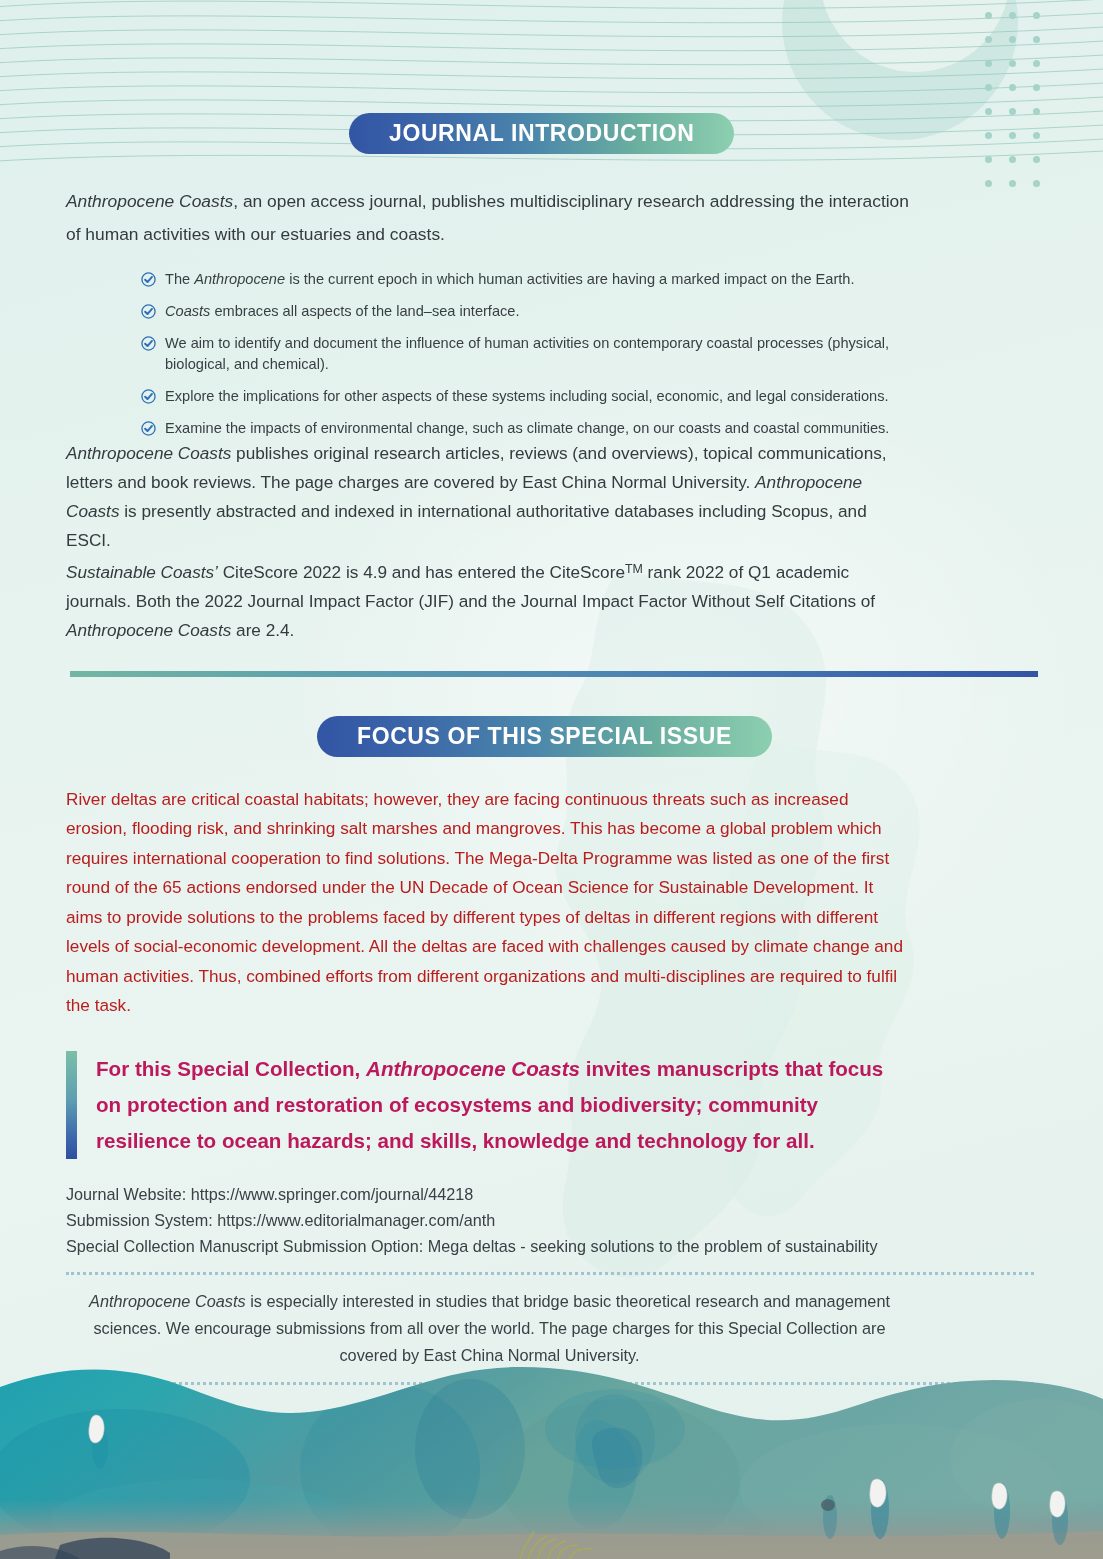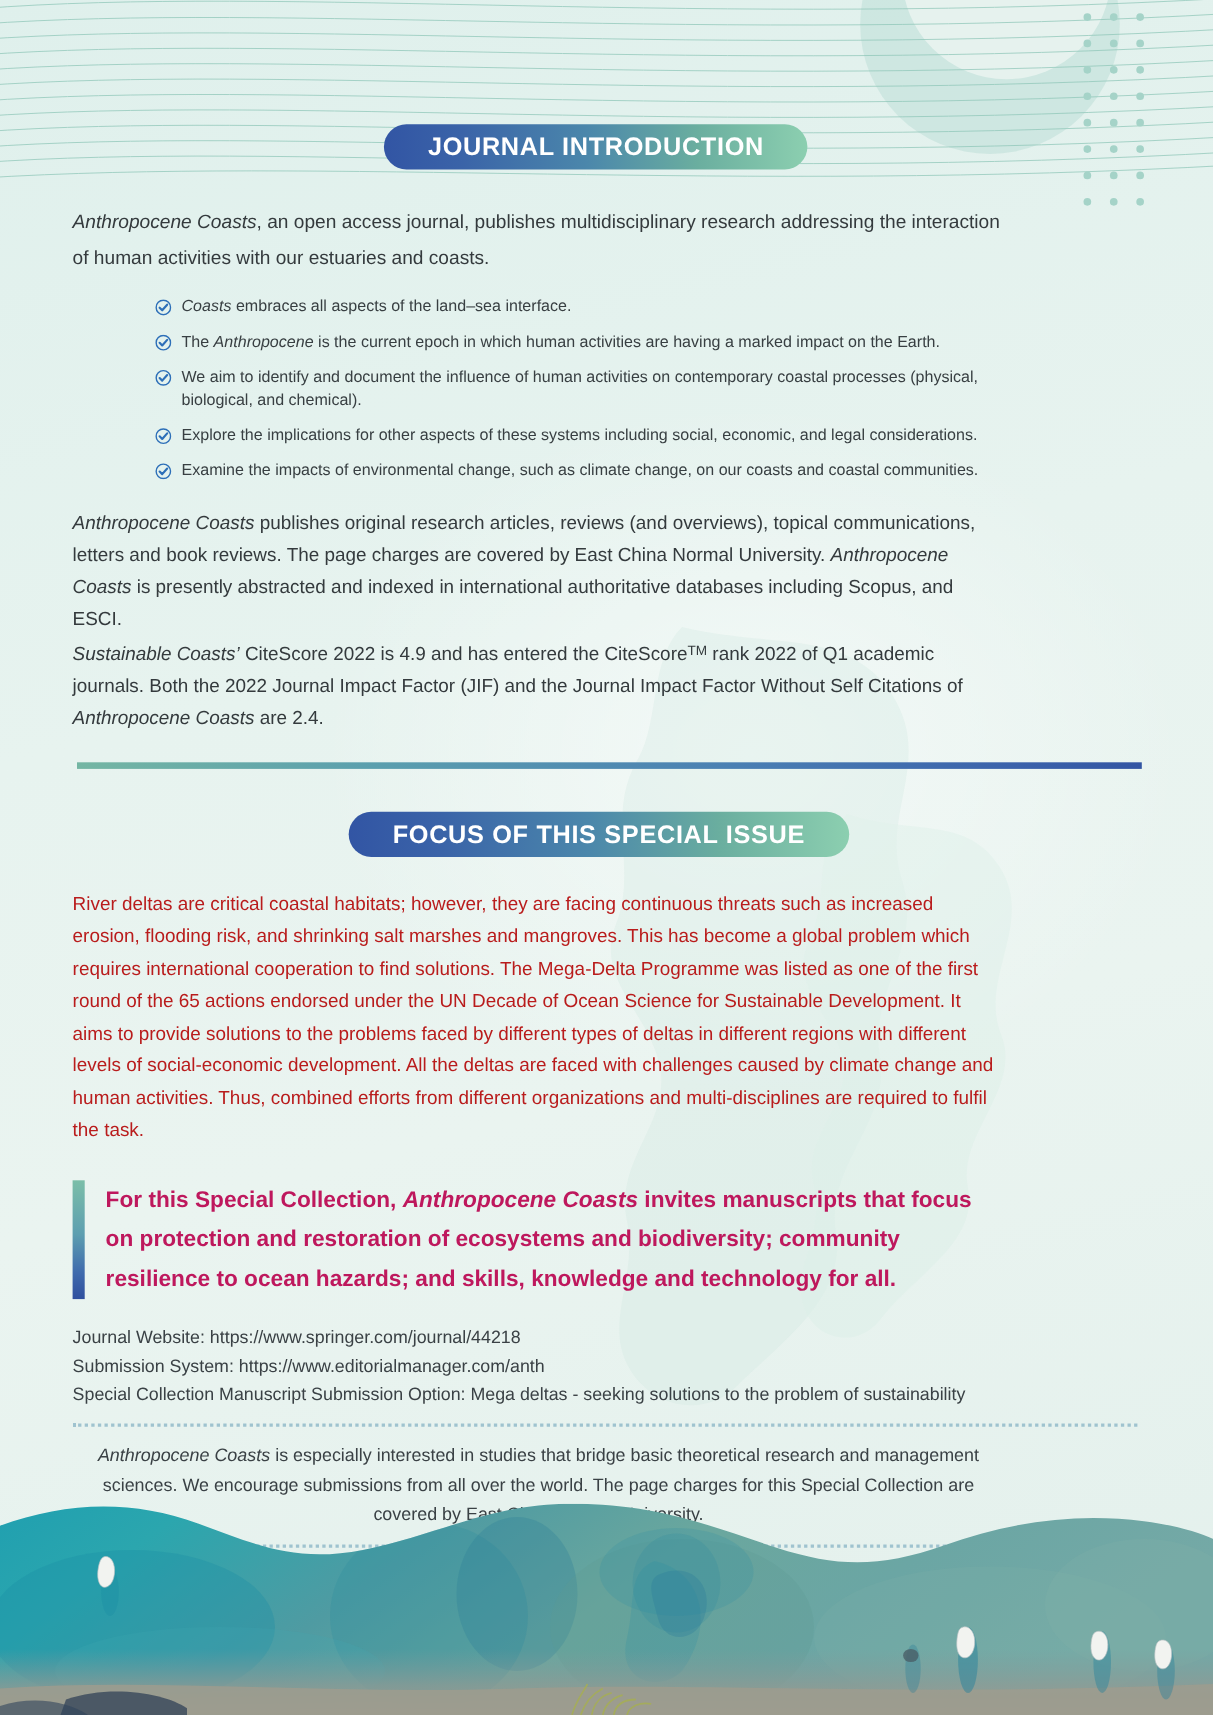--- a/index.html
+++ b/index.html
@@ -105,21 +105,20 @@
   .check-item:last-child { margin-bottom: 0; }
   .check-icon {
     flex: 0 0 auto;
     width: 15px; height: 15px;
     margin-right: 9px;
     margin-top: 3px;
   }
   .check-text { flex: 1 1 auto; }
 
   .body-para {
-    margin-top: 22px;
     font-size: 17.2px;
     line-height: 29px;
     color: #343a3d;
   }
   .body-para.tight { margin-top: 0px; }
 
   .divider-gradient {
     margin-top: 26px;
     margin-left: 4px;
     height: 6px;
@@ -267,31 +266,31 @@
 
   <ul class="check-list" style="list-style:none;">
 
     <li class="check-item">
       <span class="check-icon">
         <svg viewBox="0 0 16 16" width="15" height="15">
           <circle cx="8" cy="8" r="7" fill="none" stroke="#2d6fb8" stroke-width="1.4"></circle>
           <path d="M4.4 8.2 L6.9 10.7 L11.7 5.3" fill="none" stroke="#2d6fb8" stroke-width="2.1" stroke-linecap="round" stroke-linejoin="round"></path>
         </svg>
       </span>
-      <span class="check-text"><span></span><em>Coasts</em><span> embraces all aspects of the land–sea interface.</span></span>
+      <span class="check-text"><span>The </span><em>Anthropocene</em><span> is the current epoch in which human activities are having a marked impact on the Earth.</span></span>
     </li>
 
     <li class="check-item">
       <span class="check-icon">
         <svg viewBox="0 0 16 16" width="15" height="15">
           <circle cx="8" cy="8" r="7" fill="none" stroke="#2d6fb8" stroke-width="1.4"></circle>
           <path d="M4.4 8.2 L6.9 10.7 L11.7 5.3" fill="none" stroke="#2d6fb8" stroke-width="2.1" stroke-linecap="round" stroke-linejoin="round"></path>
         </svg>
       </span>
-      <span class="check-text"><span>The </span><em>Anthropocene</em><span> is the current epoch in which human activities are having a marked impact on the Earth.</span></span>
+      <span class="check-text"><span></span><em>Coasts</em><span> embraces all aspects of the land–sea interface.</span></span>
     </li>
 
     <li class="check-item">
       <span class="check-icon">
         <svg viewBox="0 0 16 16" width="15" height="15">
           <circle cx="8" cy="8" r="7" fill="none" stroke="#2d6fb8" stroke-width="1.4"></circle>
           <path d="M4.4 8.2 L6.9 10.7 L11.7 5.3" fill="none" stroke="#2d6fb8" stroke-width="2.1" stroke-linecap="round" stroke-linejoin="round"></path>
         </svg>
       </span>
       <span class="check-text">We aim to identify and document the influence of human activities on contemporary coastal processes (physical, biological, and chemical).</span>

